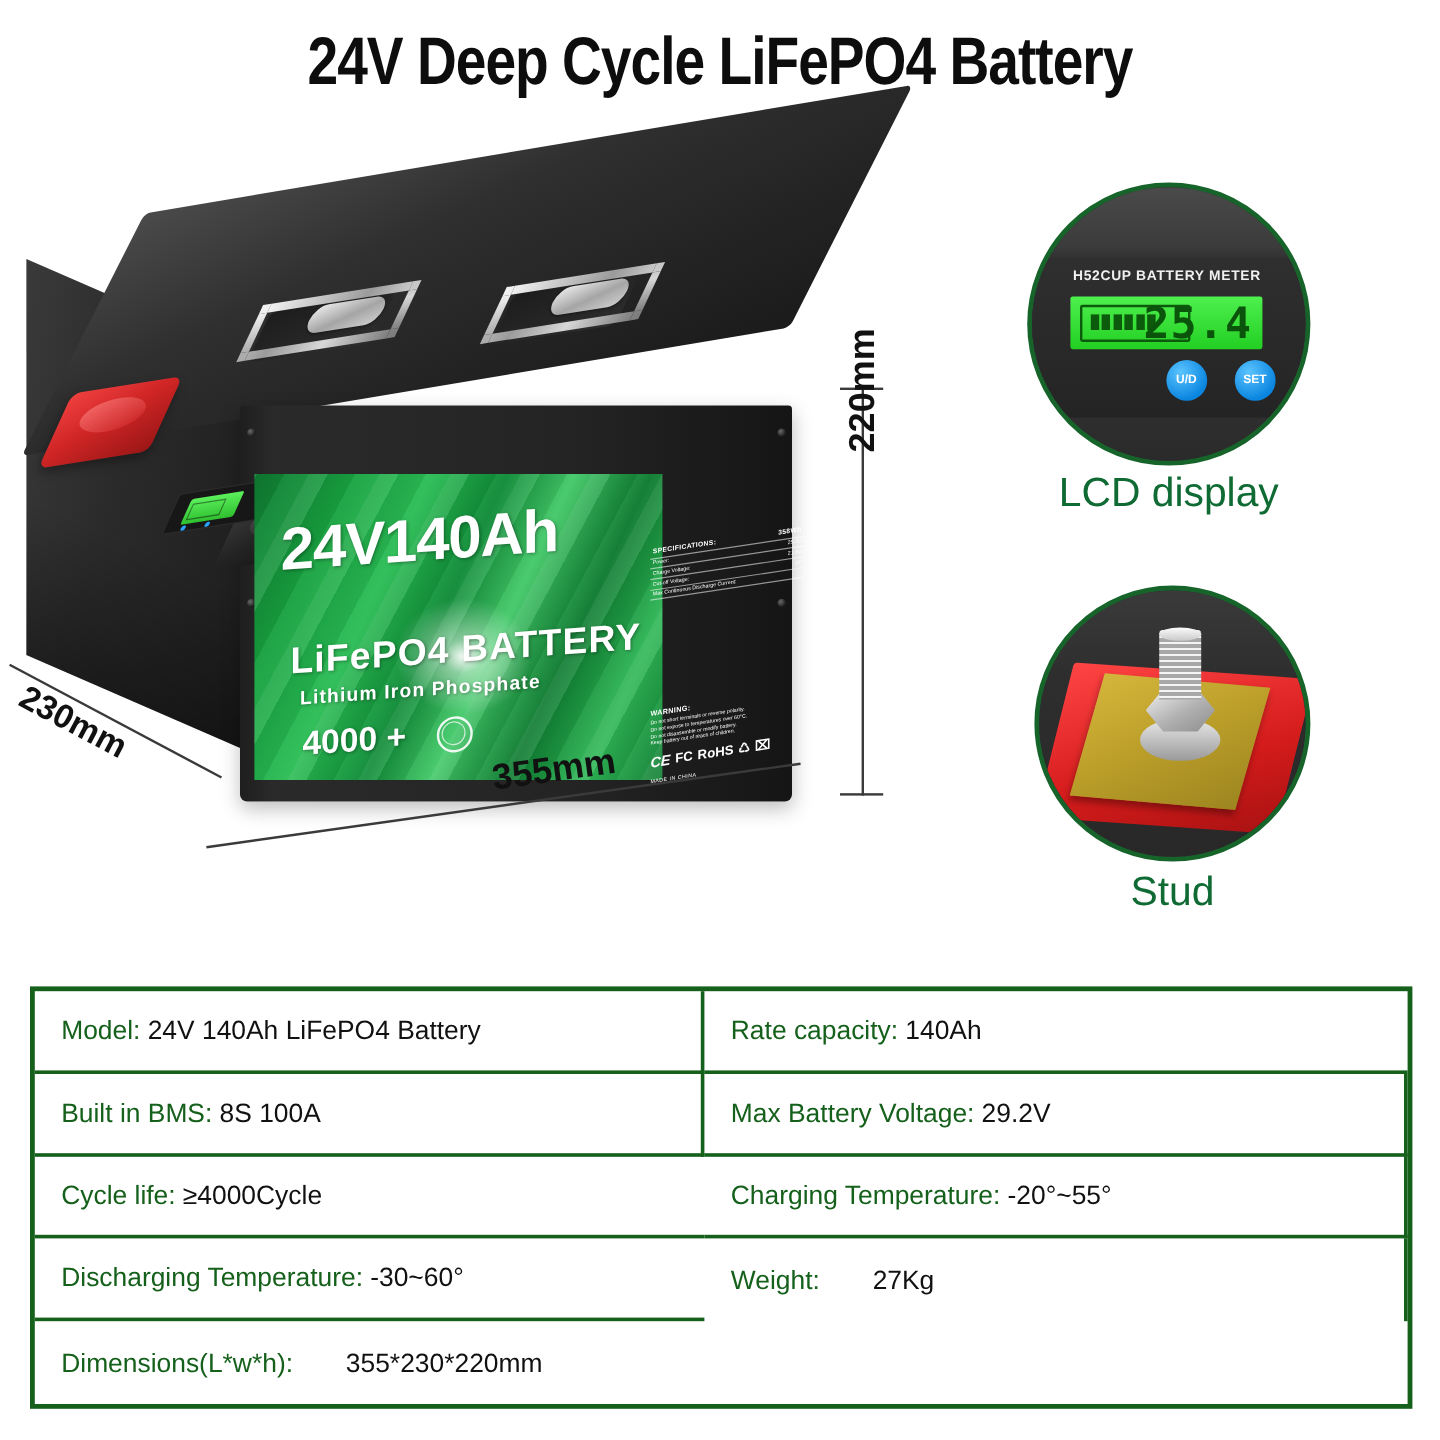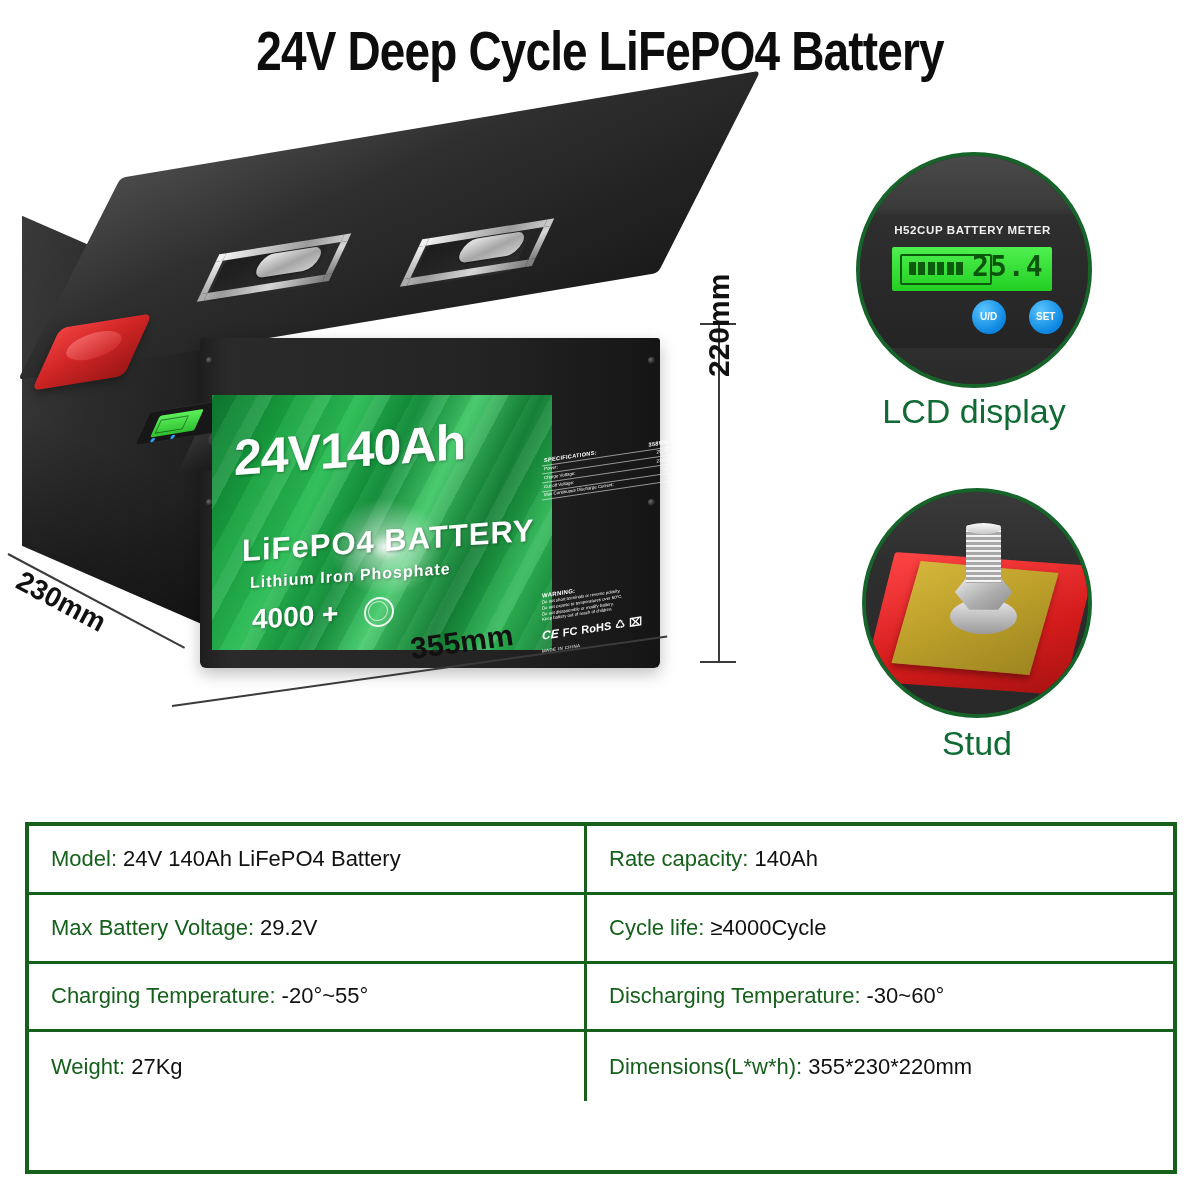--- a/index.html
+++ b/index.html
@@ -198,21 +198,21 @@
   .lcd-band{position:absolute;left:0;top:26%;width:100%;height:58%;
     background:linear-gradient(180deg,#2f2f2f,#242424);}
   .lcd-title{position:absolute;left:15%;top:30%;font-size:11.5px;font-weight:bold;color:#f0f0f0;letter-spacing:.6px;}
   .lcd-screen{position:absolute;left:14%;top:40%;width:70%;height:19%;
     background:linear-gradient(180deg,#4ef04e,#23cf23);border-radius:2px;}
   .lcd-batt{position:absolute;left:5%;top:16%;width:55%;height:62%;
     border:2px solid #0c5a0c;border-radius:2px;}
   .lcd-bars{position:absolute;left:8%;top:22%;height:50%;display:flex;gap:2.5px;}
   .lcd-bar{width:7px;background:#0c5a0c;}
   .lcd-num{position:absolute;right:5%;top:6%;font-family:"DejaVu Sans Mono",monospace;
-    font-size:28px;font-weight:bold;color:#0b540b;letter-spacing:1px;}
+    font-size:36px;font-weight:bold;color:#0b540b;letter-spacing:1px;}
   .lcd-btn{position:absolute;border-radius:50%;
     background:radial-gradient(circle at 35% 30%,#5bc4ff,#0b86e0 70%);
     color:#fff;font-size:10px;font-weight:bold;display:flex;align-items:center;justify-content:center;}
 
   
   .stud-bg{position:absolute;left:0;top:0;width:100%;height:100%;
     background:linear-gradient(180deg,#3a3a3a 0%,#2e2e2e 32%,#282828 100%);}
   .stud-red{position:absolute;left:6%;top:30%;width:90%;height:58%;
     background:linear-gradient(160deg,#ff4444,#d41b1b 60%,#a81212);
     transform:skew(-14deg,4deg);border-radius:3px;}
@@ -239,21 +239,21 @@
   }
   .cell{
     display:flex;align-items:center;
     padding-left:22px;
     border-bottom:3px solid #15601b;
     font-size:22px;
     box-sizing:border-box;
     overflow:hidden;white-space:nowrap;
   }
   .cell.col-left{border-right:3px solid #15601b;}
-  .cell.last-row{border-bottom:none;}
+  .cell.last-row{border-bottom:none;gap:38px;}
   .k{color:#15601b;}
   .v{color:#111;margin-left:6px;}
 </style>
 </head>
 <body>
 
 <div class="page">
 
   <div class="title">24V Deep Cycle LiFePO4 Battery</div>
 
@@ -390,20 +390,24 @@
 
     <div class="cell col-left">
       <span class="k">Model:</span>
       <span class="v">24V 140Ah LiFePO4 Battery</span>
     </div>
     <div class="cell">
       <span class="k">Rate capacity:</span>
       <span class="v">140Ah</span>
     </div>
 
+    <div class="cell col-left">
+      <span class="k">Built in BMS:</span>
+      <span class="v">8S 100A</span>
+    </div>
 
     <div class="cell col-left">
       <span class="k">Max Battery Voltage:</span>
       <span class="v">29.2V</span>
     </div>
     <div class="cell">
       <span class="k">Cycle life:</span>
       <span class="v">≥4000Cycle</span>
     </div>
 

